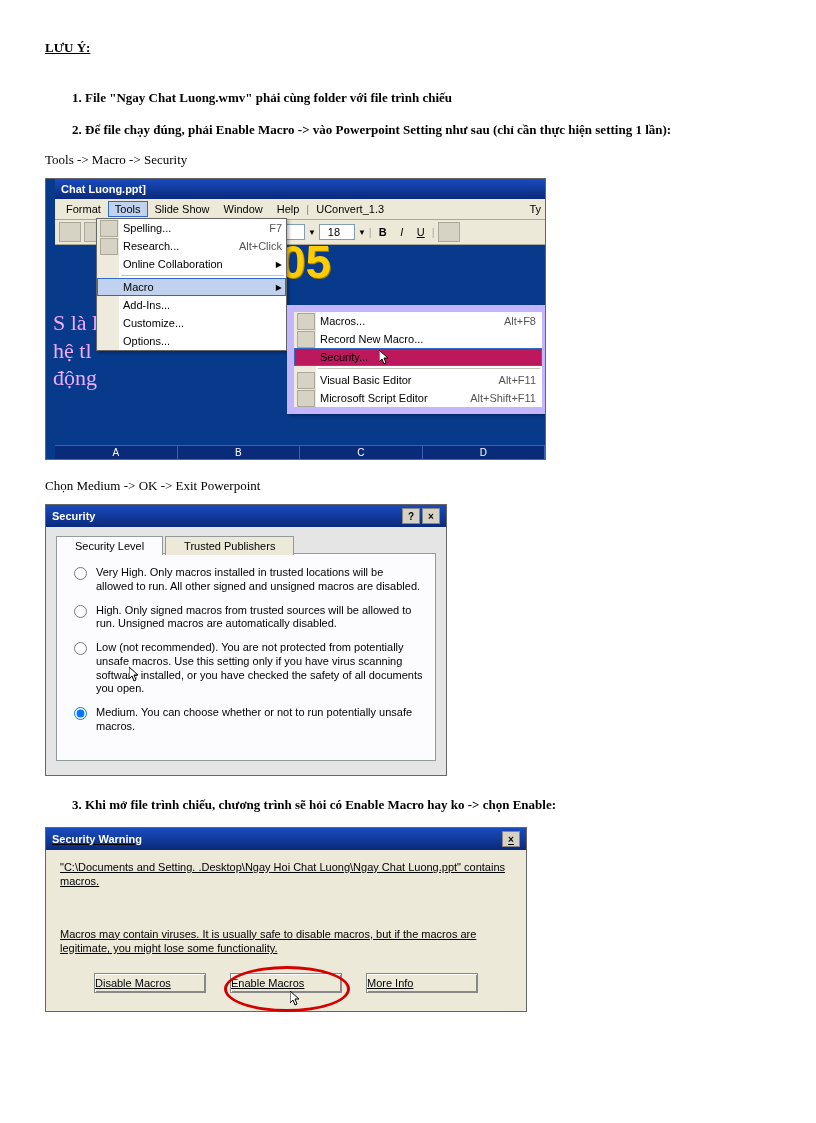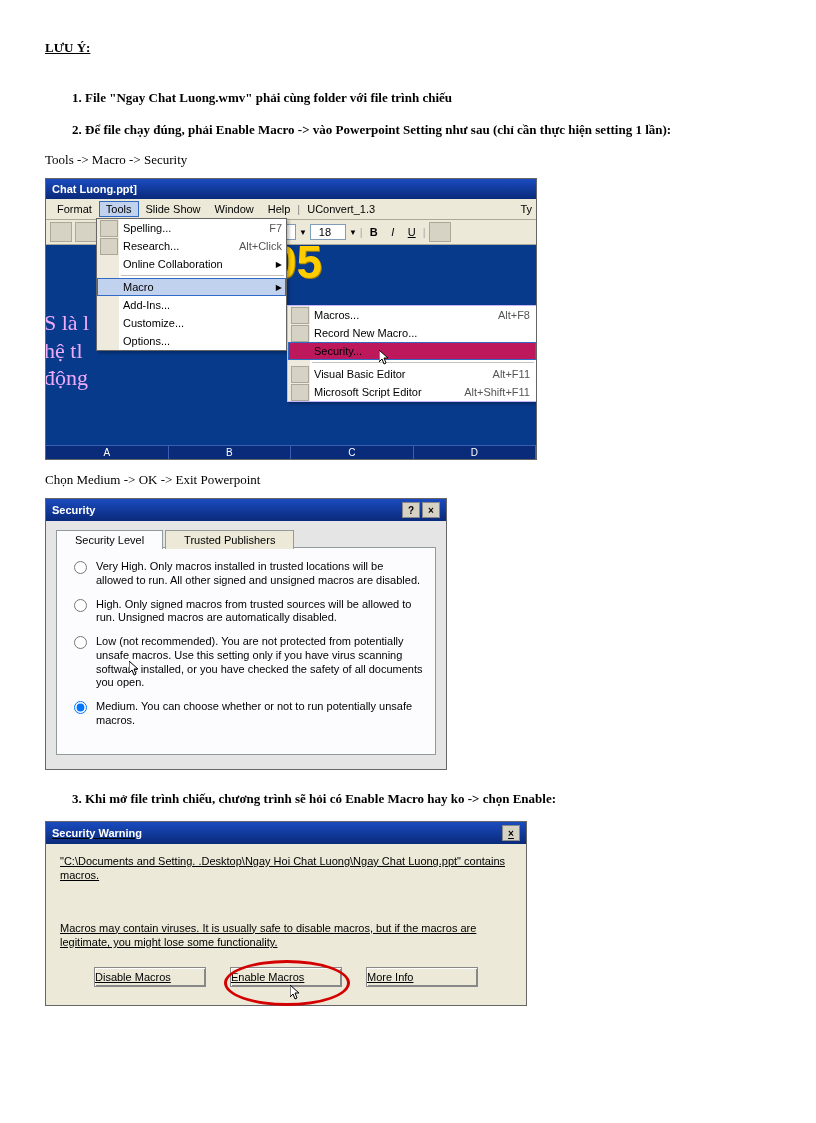--- a/index.html
+++ b/index.html
@@ -31,23 +31,24 @@
     margin: 0 0 10px 0;
   }
 
   
   .ppt-shot {
     width: 490px;
     border: 1px solid #666;
     background: #083a8c;
     font-family: Tahoma, Arial, sans-serif;
     font-size: 11px;
-    margin-bottom: 12px;
+    margin-bottom: 18px;
     position: relative;
     overflow: hidden;
+    padding-left: 9px;
   }
   .ppt-title {
     background: linear-gradient(#1a4bbf, #0a2a7a);
     color: #fff;
     font-weight: bold;
     padding: 4px 6px;
   }
   .ppt-menubar {
     background: #ece9d8;
     display: flex;
@@ -189,21 +190,21 @@
     margin: 2px 2px 2px 24px;
   }
 
   
   .macro-submenu {
     position: absolute;
     left: 241px;
     top: 126px;
     width: 248px;
     background: #fff;
-    border: 1px solid #c4b5fd;
+    border: 7px solid #c4b5fd;
     box-shadow: 2px 2px 3px rgba(0,0,0,0.3);
     z-index: 6;
   }
   .macro-submenu .col-iconstrip{
     position:absolute; left:0; top:0; bottom:0; width:22px;
     background:#eeeade;
   }
   .macro-submenu .row {
     display: flex;
     align-items: center;

